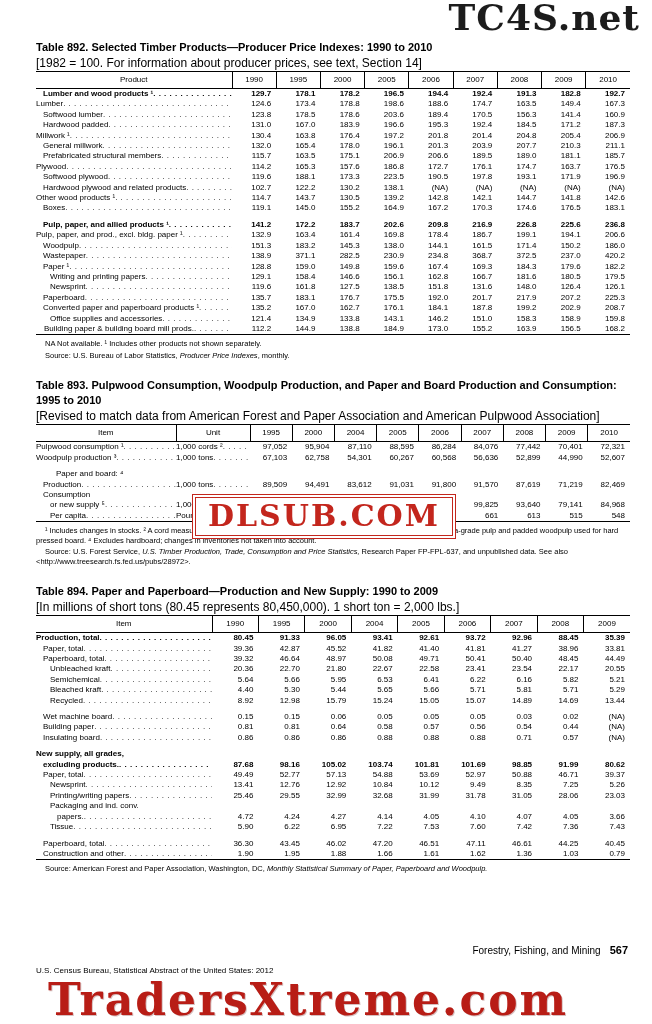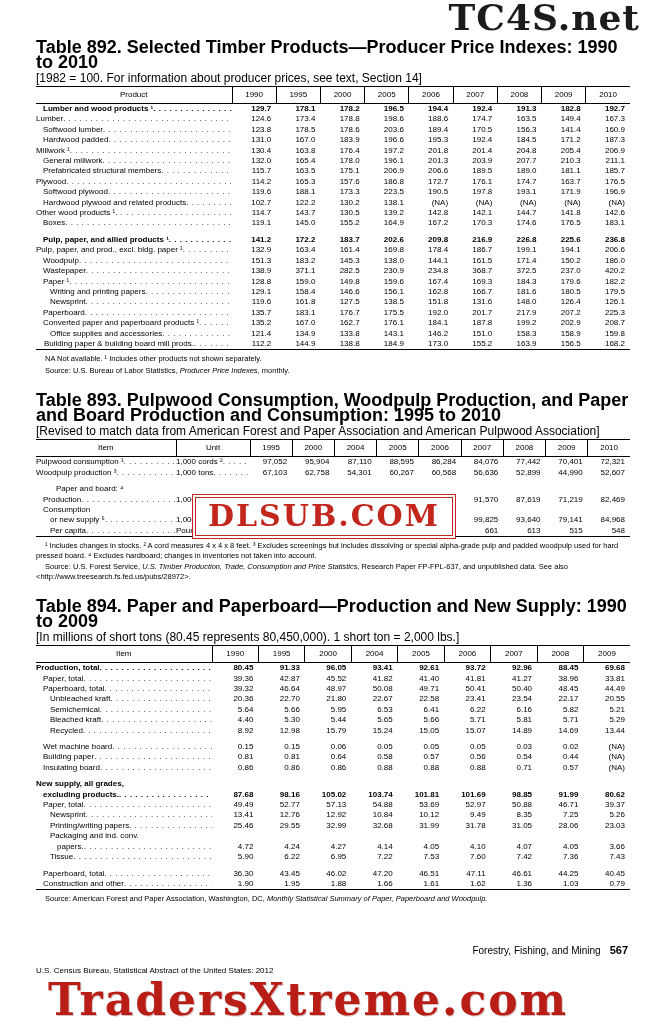--- a/index.html
+++ b/index.html
@@ -8,21 +8,21 @@
   .content{padding:40px 22px 0 36px;}
 
   
   .wm-top{position:absolute;top:-4px;right:12px;font-family:"DejaVu Serif",serif;font-weight:bold;font-size:36px;color:#1c1c1c;letter-spacing:1px;}
   .wm-middle{position:absolute;top:494px;left:192px;font-family:"DejaVu Serif",serif;font-weight:bold;font-size:30px;color:#c3261d;border:4px double #c3261d;background:#fff;padding:1px 12px;letter-spacing:2px;line-height:1.15;}
   .wm-bottom{position:absolute;top:974px;left:0;width:616px;text-align:center;font-family:"DejaVu Serif",serif;font-weight:bold;font-size:44px;color:#b81d16;letter-spacing:2px;text-shadow:1px 1px 0 rgba(90,0,0,0.25);}
 
   
   .tsec{margin-bottom:12px;}
   .tsec.gap{margin-top:18px;}
-  .t-title{font-size:18px;font-weight:bold;margin:0 0 3px 0;line-height:15px;}
+  .t-title{font-size:11px;font-weight:bold;margin:0 0 3px 0;line-height:15px;}
   .t-note{font-size:12px;margin:0 0 3px 0;line-height:10px;}
 
   table.data{border-collapse:collapse;table-layout:fixed;width:100%;border-top:1.5px solid #000;border-bottom:1px solid #000;font-size:8px;}
   table.data thead th{border-bottom:1px solid #000;font-weight:normal;padding:3px 1px;font-size:8px;line-height:10px;vertical-align:middle;}
   table.data thead th + th{border-left:0.7px solid #000;}
   table.data td{padding:0;line-height:10.4px;white-space:nowrap;overflow:hidden;vertical-align:bottom;}
   table.data td.val{text-align:right;padding-right:5px;}
   table.data tr.bold{font-weight:bold;}
   table.data tr.spacer td{height:6px;line-height:6px;}
   .lblwrap{display:flex;}
@@ -717,21 +717,21 @@
                   </div>
                 </td>
                 <td class="val">80.45</td>
                 <td class="val">91.33</td>
                 <td class="val">96.05</td>
                 <td class="val">93.41</td>
                 <td class="val">92.61</td>
                 <td class="val">93.72</td>
                 <td class="val">92.96</td>
                 <td class="val">88.45</td>
-                <td class="val">69.68</td>
+                <td class="val">35.39</td>
               </tr>
               <tr>
                 <td>
                   <div class="lblwrap">
                     <span class="lbl" style="padding-left: 7px;">Paper, total</span>
                     <span class="leader"> .  .  .  .  .  .  .  .  .  .  .  .  .  .  .  .  .  .  .  .  .  .  .  .  .  .  .  .  .  .  .  .  .  .  .  .  .  .  .  .  .  .  .  .  .  .  .  .  .  .  .  .  .  .  .  .  .  .  .  . </span>
                   </div>
                 </td>
                 <td class="val">39.36</td>
                 <td class="val">42.87</td>

